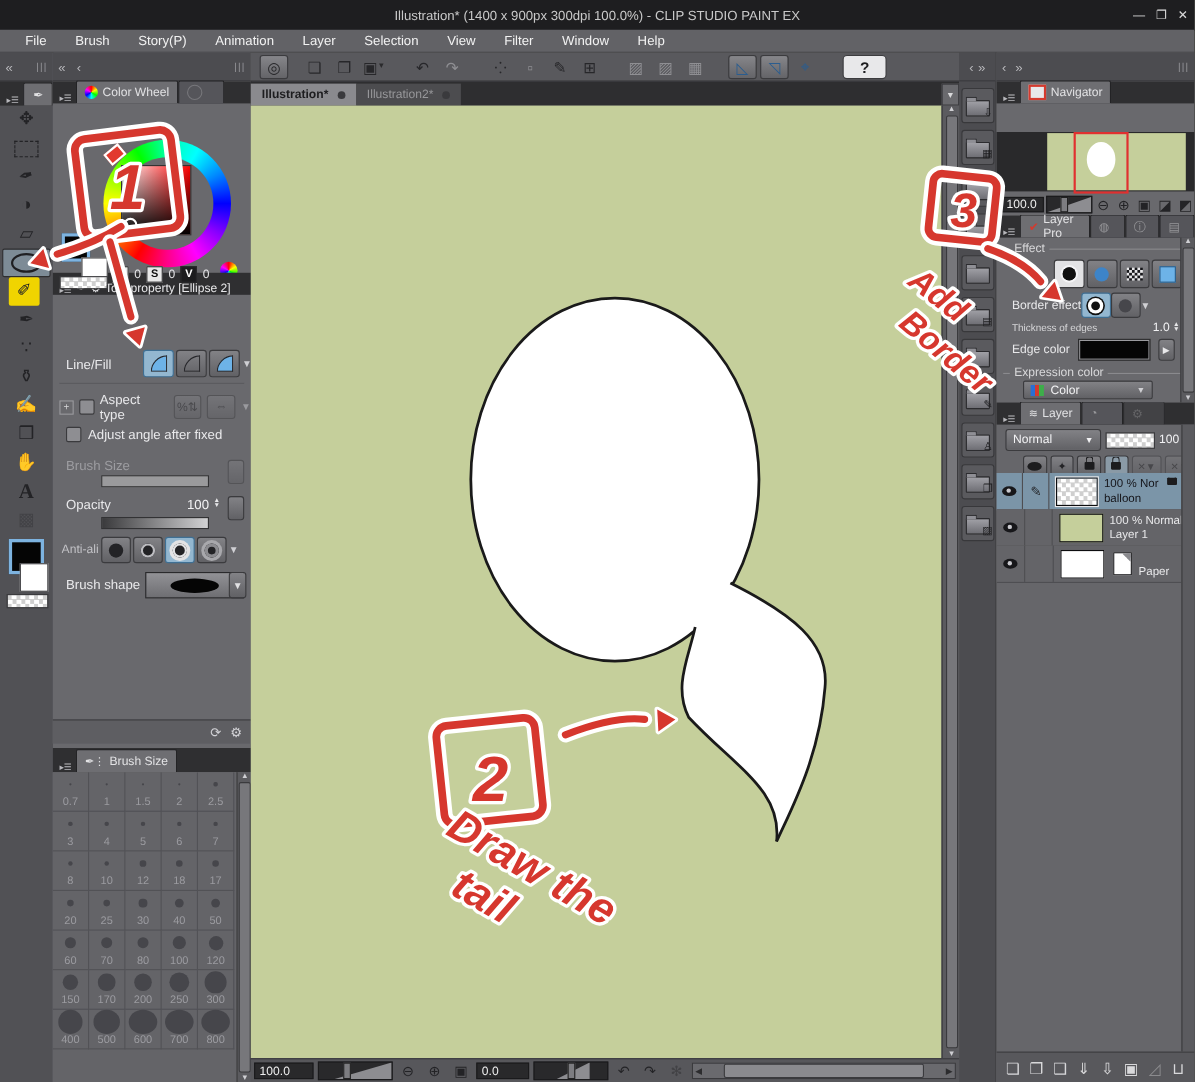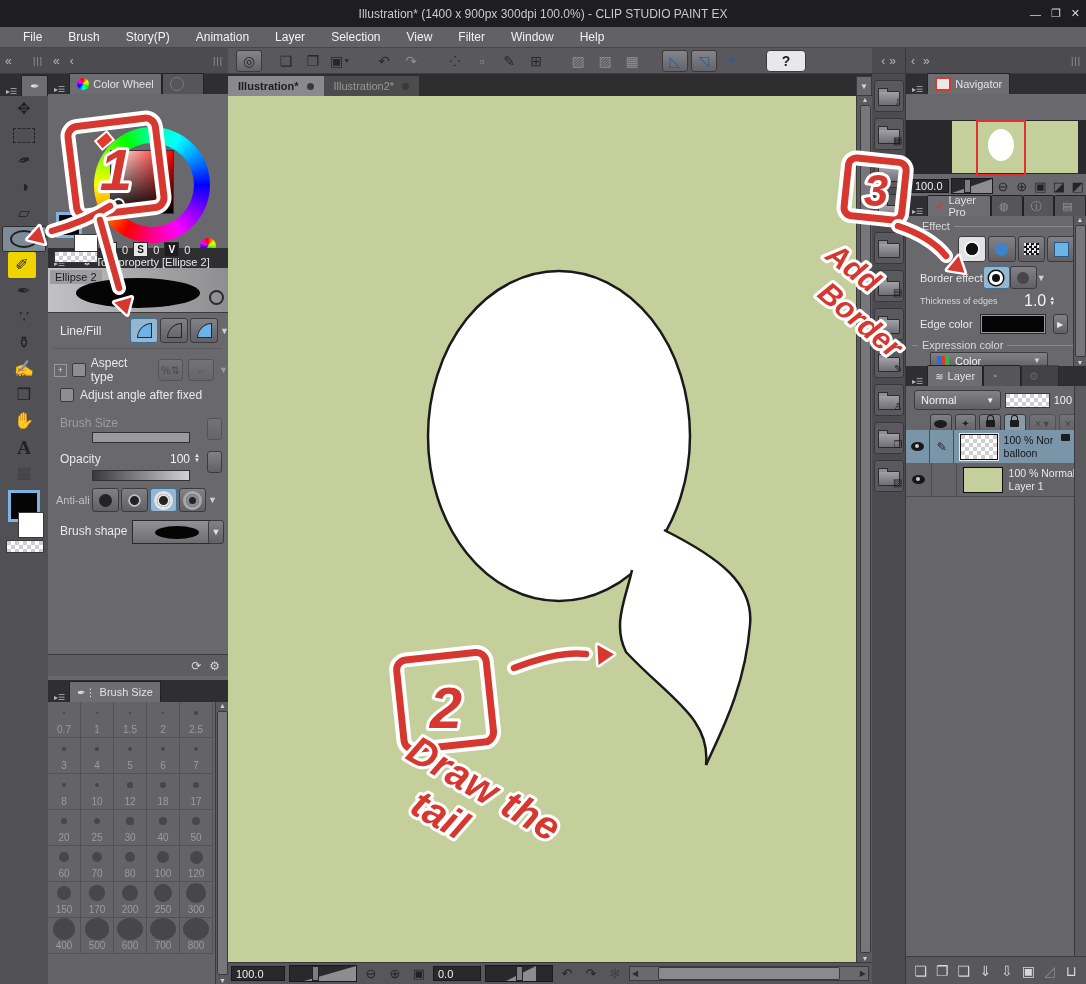--- a/index.html
+++ b/index.html
@@ -288,25 +288,20 @@
 
     <div class="panel abs" style="left:0;top:200px;width:180px;height:428px;">
       <div class="tabstrip" style="height:20px;">
         <span class="pmenu">▸☰</span>
         <span style="font-size:11px;color:#e8e8ea;display:flex;align-items:center;gap:4px;">
           <span>✒</span>
           <span style="font-size:10px;">⚙</span>
           <span>Tool property [Ellipse 2]</span>
         </span>
       </div>
-      <div class="abs" style="left:0;top:20px;width:180px;height:44px;background:linear-gradient(to right,#c2c2c4,#8e8e90);border-bottom:1px solid #3a3a3d;">
-        <span class="abs" style="left:2px;top:2px;background:#9d9da1;color:#1d1d1f;font-size:11px;padding:1px 5px;">Ellipse 2</span>
-        <span class="abs" style="left:28px;top:10px;width:124px;height:30px;background:#050505;border-radius:50%;"></span>
-        <span class="abs" style="right:4px;top:22px;width:11px;height:11px;border:2px solid #2a2a2c;border-radius:50%;"></span>
-      </div>
 
       <div class="abs" style="left:0;top:64px;width:180px;height:340px;">
         <div class="abs prop-label" style="left:12px;top:12px;">Line/Fill</div>
         <div class="abs" style="left:82px;top:6px;display:flex;gap:2px;">
           <span class="btn sel" style="width:26px;height:23px;">
               <span class="qcirc"></span>
             </span>
           <span class="btn" style="width:26px;height:23px;">
               <span class="qcirc hollow"></span>
             </span>
@@ -793,21 +788,21 @@
         <span class="btn sel" style="width:25px;height:21px;">
             <span style="width:8px;height:8px;border-radius:50%;background:#111;box-shadow:0 0 0 3px #fff,0 0 0 4.5px #111;"></span>
           </span>
         <span class="btn" style="width:25px;height:21px;">
             <span style="width:12px;height:12px;border-radius:50%;background:#46464b;"></span>
           </span>
         <span style="color:#d0d0d4;font-size:9px;">▼</span>
       </div>
       <div style="display:flex;align-items:center;margin:3px 0 2px 14px;">
         <span style="font-size:9px;color:#d8d8da;width:92px;">Thickness of edges</span>
-        <span style="font-size:16px;color:#f2f2f4;margin-left:12px;">1.0</span>
+        <span style="font-size:11px;color:#f2f2f4;margin-left:36px;">1.0</span>
         <span class="spin" style="margin-left:3px;">
             <span>▲</span>
             <span>▼</span>
           </span>
       </div>
       <div style="display:flex;align-items:center;gap:8px;margin:4px 0 2px 14px;">
         <span style="font-size:11px;color:#e8e8ea;">Edge color</span>
         <span style="width:62px;height:16px;background:#050505;border:1px solid #9a9a9e;outline:1px solid #2c2c2e;"></span>
         <span class="btn" style="width:13px;height:18px;font-size:8px;color:#e8e8ea;">▶</span>
       </div>
@@ -880,20 +875,29 @@
       <div class="layerrow" style="top:97px;">
         <span class="lcell">
             <span class="eye"></span>
           </span>
         <span class="lcell"></span>
         <span class="lthumb" style="background:#c5cf9b;"></span>
         <span class="ltext">
           <span style="display:block;">100 % Normal</span>
           <span>Layer 1</span>
         </span>
+      </div>
+      <div class="layerrow" style="top:130px;">
+        <span class="lcell">
+            <span class="eye"></span>
+          </span>
+        <span class="lcell"></span>
+        <span class="lthumb" style="background:#ffffff;"></span>
+        <span class="page" style="margin-left:8px;"></span>
+        <span class="ltext" style="align-self:flex-end;margin-bottom:2px;">Paper</span>
       </div>
       <div class="abs" style="left:168px;top:20px;width:12px;height:570px;background:#5b5b5f;border-left:1px solid #3a3a3d;"></div>
 
       <div class="abs lbb">
         <span>❏</span>
         <span>❐</span>
         <span>❑</span>
         <span>⇓</span>
         <span>⇩</span>
         <span>▣</span>

